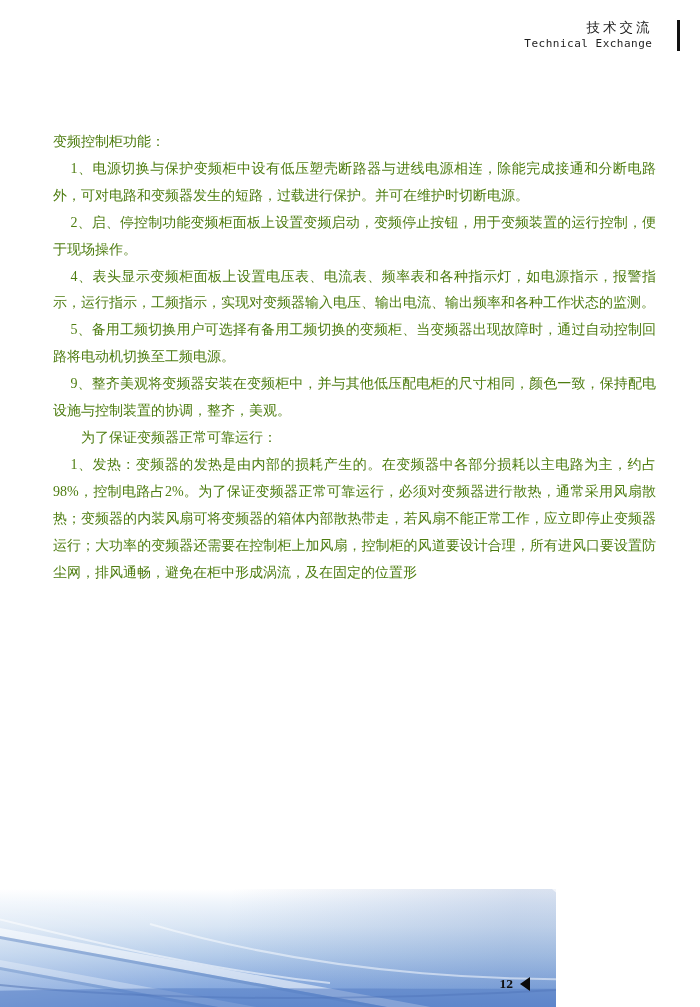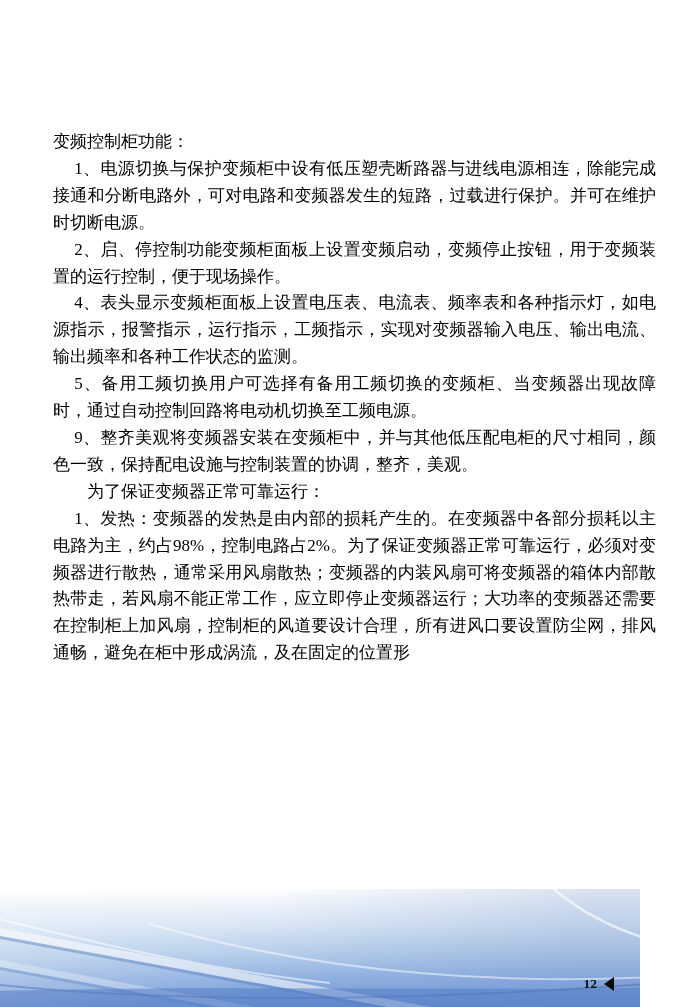--- a/index.html
+++ b/index.html
@@ -23,30 +23,30 @@
   }
   .header-en{
     font-size:11px;line-height:15px;letter-spacing:0.5px;
     font-family:"DejaVu Sans Mono","Liberation Mono",monospace;
   }
   .header-bar{width:3.5px;height:31px;background:#111;}
 
   
   .article{
     position:absolute;top:129px;left:53px;width:603px;
-    font-size:17px;line-height:26.9px;color:#000000;
+    font-size:14px;line-height:26.9px;color:#4d7c0f;
     text-align:justify;text-justify:inter-ideograph;
   }
   .article p{margin:0;padding:0;}
   .p-item{text-indent:1.25em;}
   .indent2{text-indent:2em;}
 
   
   .page-footer{
-    position:absolute;left:0;bottom:0;width:640px;height:118px;
+    position:absolute;left:0;bottom:0;width:556px;height:118px;
     overflow:hidden;
   }
   .footer-bg{
     position:absolute;inset:0;
     background:linear-gradient(to bottom,
       rgba(255,255,255,0) 0%, #eef4fb 12%, #d8e5f4 32%,
       #b4ccea 56%, #90b0e0 78%, #7ba1dc 92%, #6f97d8 100%);
   }
   .footer-tint{
     position:absolute;inset:0;
@@ -69,20 +69,27 @@
     border-top:7px solid transparent;
     border-bottom:7px solid transparent;
     border-right:10px solid #0a0a0a;
   }
 </style>
 </head>
 <body>
 
 <div class="page">
 
+  <header class="page-header">
+    <div class="header-text">
+      <div class="header-zh">技术交流</div>
+      <div class="header-en">Technical Exchange</div>
+    </div>
+    <div class="header-bar"></div>
+  </header>
 
   <main class="article">
     <p class="heading-functions">变频控制柜功能：</p>
 
     <div>
 
     <p class="p-item">1、电源切换与保护变频柜中设有低压塑壳断路器与进线电源相连，除能完成接通和分断电路外，可对电路和变频器发生的短路，过载进行保护。并可在维护时切断电源。</p>
         <p class="p-item">2、启、停控制功能变频柜面板上设置变频启动，变频停止按钮，用于变频装置的运行控制，便于现场操作。</p>
         <p class="p-item">4、表头显示变频柜面板上设置电压表、电流表、频率表和各种指示灯，如电源指示，报警指示，运行指示，工频指示，实现对变频器输入电压、输出电流、输出频率和各种工作状态的监测。</p>
         <p class="p-item">5、备用工频切换用户可选择有备用工频切换的变频柜、当变频器出现故障时，通过自动控制回路将电动机切换至工频电源。</p>

